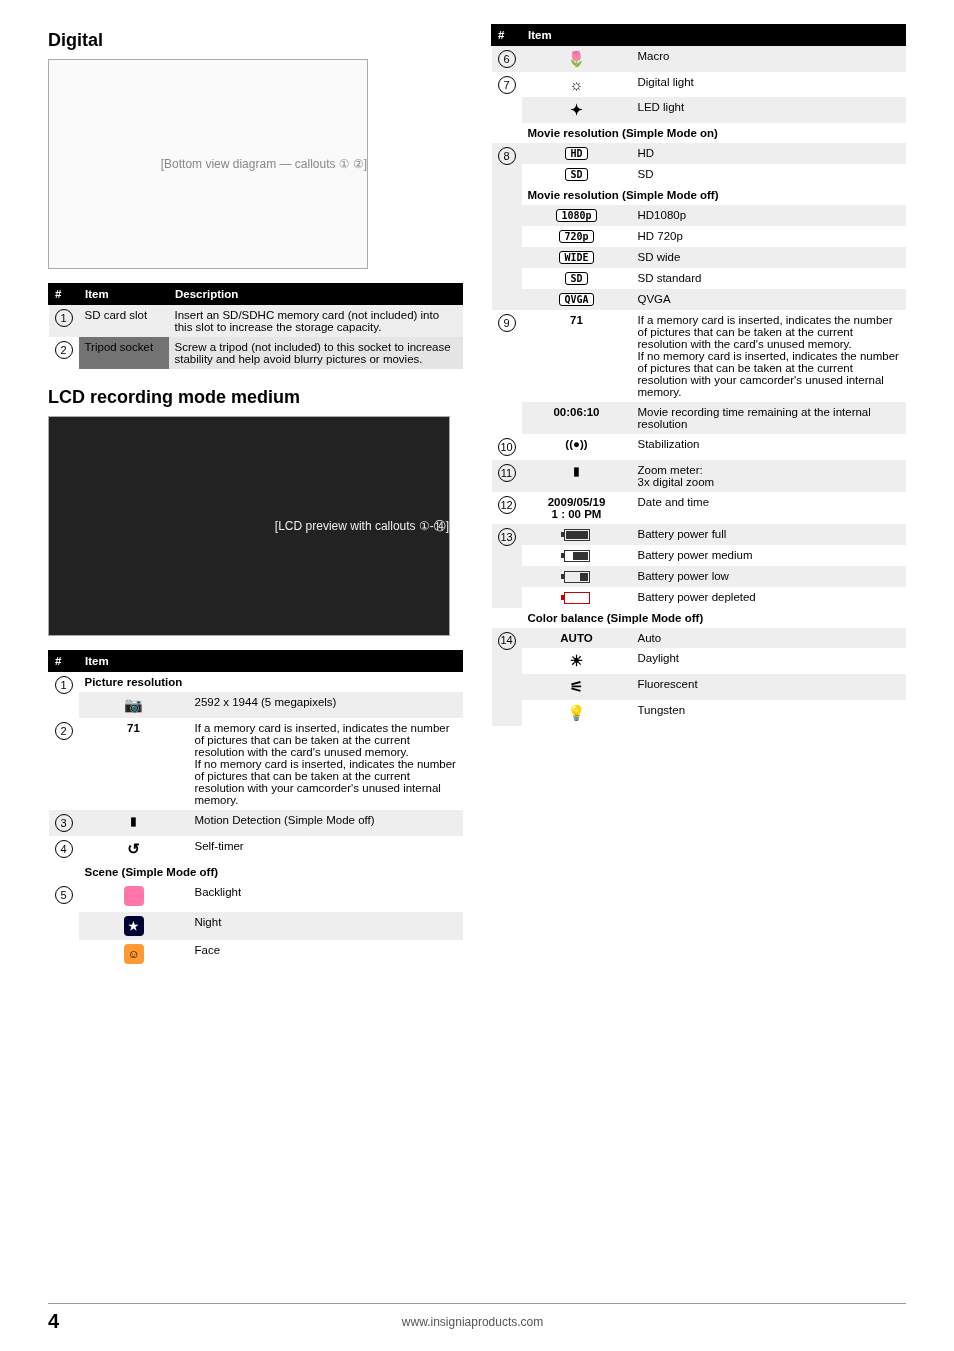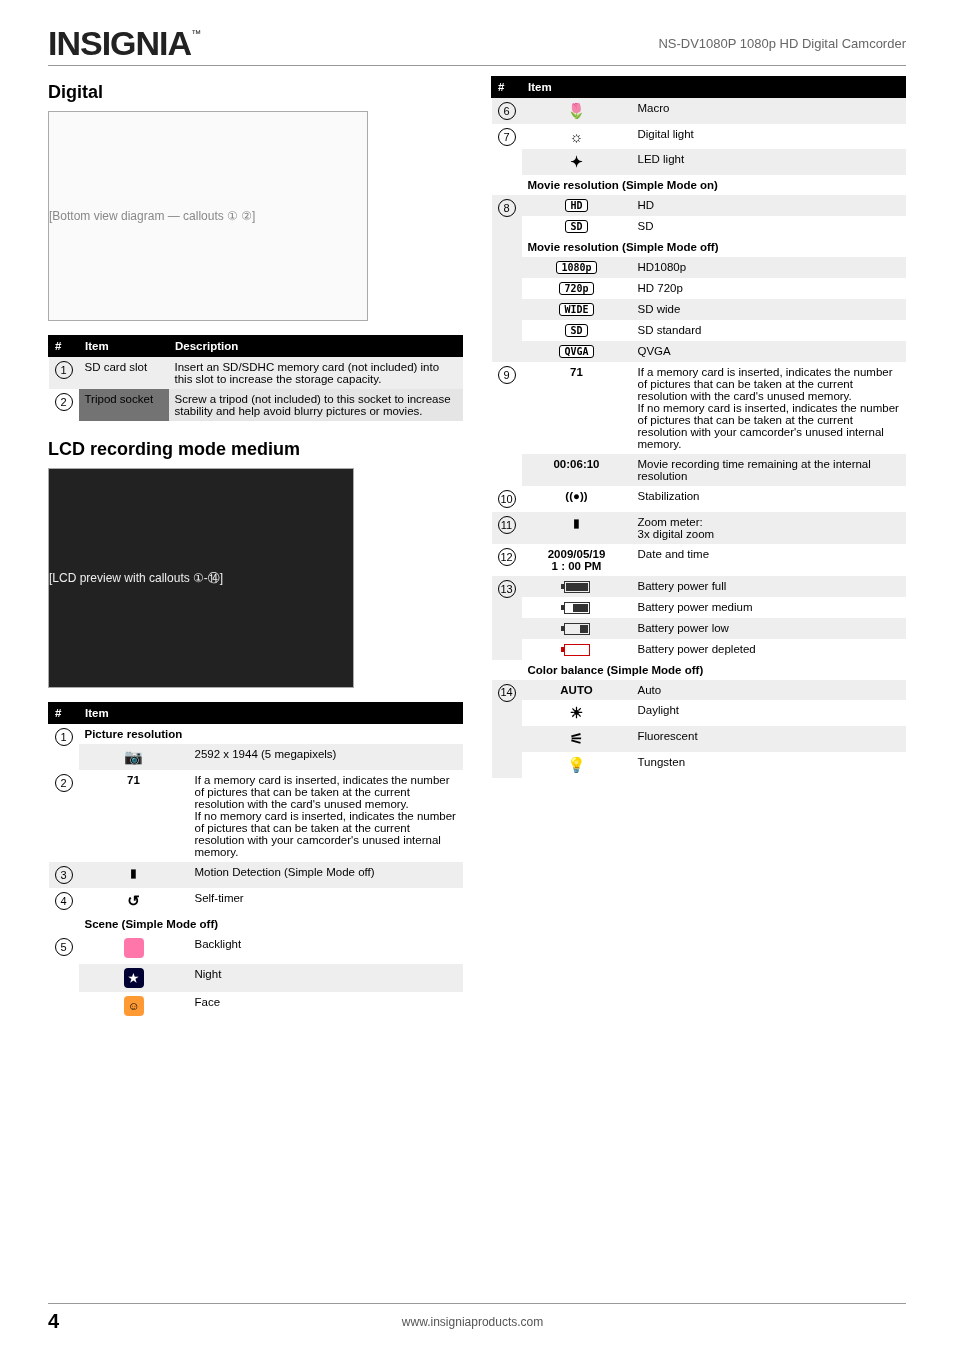--- a/index.html
+++ b/index.html
@@ -46,27 +46,27 @@
   h2.section {
     font-size: 18px;
     font-weight: bold;
     margin: 6px 0 8px 0;
   }
   .illus {
     border: 1px solid #aaa;
     background: #fafafa;
     display: flex;
     align-items: center;
-    justify-content: flex-start;
+    justify-content: flex-end;
     color: #888;
     font-size: 12px;
     text-align: center;
   }
   .illus.bottom { width: 320px; height: 210px; margin-bottom: 14px; }
-  .illus.lcd { width: 306px; height: 220px; margin-bottom: 14px; background:#222; color:#eee; }
+  .illus.lcd { width: 402px; height: 220px; margin-bottom: 14px; background:#222; color:#eee; }
 
   table.desc, table.items {
     width: 100%;
     border-collapse: collapse;
     font-size: 11.5px;
   }
   table.desc th, table.items th {
     background: #000;
     color: #fff;
     text-align: left;
@@ -165,26 +165,20 @@
   .battery.med .fill { width: 15px; }
   .battery.low .fill { width: 8px; }
   .battery.empty { border-color: #c00; }
   .battery.empty .fill { width: 0; }
   .battery.empty::after { background: #c00; }
 </style>
 </head>
 <body>
 
 <div class="page">
-  <div class="header">
-    <div class="brand">
-      <span>INSIGNIA</span><sup>™</sup>
-    </div>
-    <div class="model">NS-DV1080P 1080p HD Digital Camcorder</div>
-  </div>
 
   <div class="columns">
 
     <div class="col">
       <h2 class="section">Digital</h2>
       <div class="illus bottom">
         <span>[Bottom view diagram — callouts ① ②]</span>
       </div>
 
       <table class="desc">

